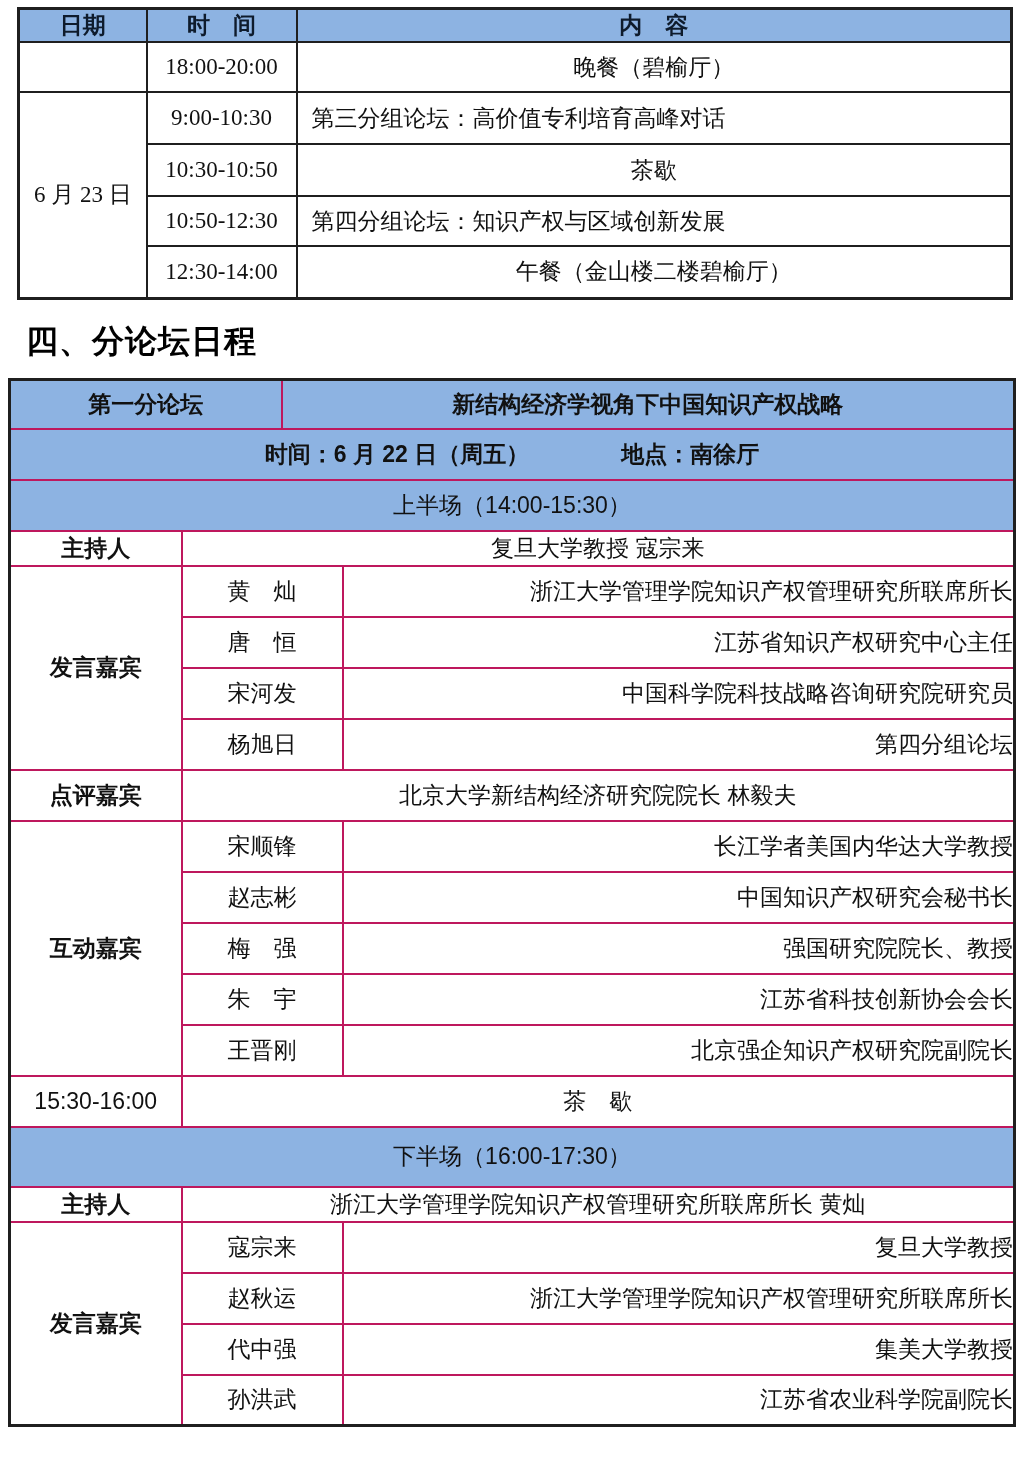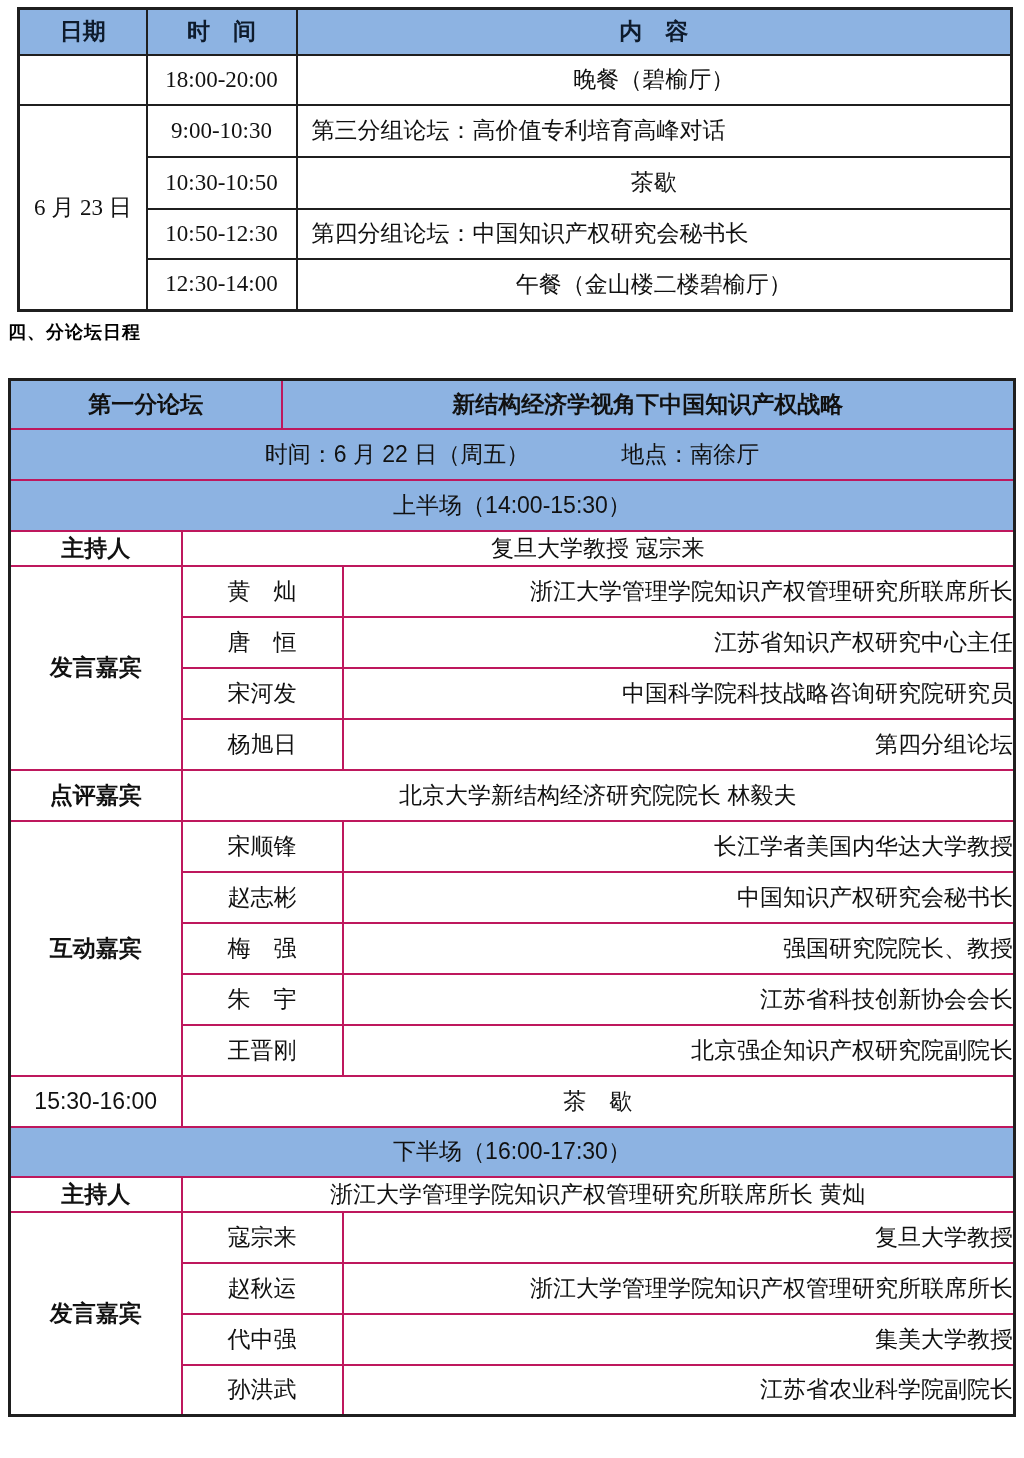--- a/index.html
+++ b/index.html
@@ -17,49 +17,49 @@
   .t1 {
     position:absolute; left:17px; top:7px;
     width:993px;
     font-family:"Liberation Serif","DejaVu Serif",serif;
     font-size:23px;
     border:3px solid #1f1f1f;
   }
   .t1 td, .t1 th { border:2px solid #1f1f1f; padding:0; vertical-align:middle; }
   .t1 th { font-weight:bold; }
   .blue { background:#8db3e2; }
-  .t1 .hdr { height:46px; color:#0e1b2c; }
+  .t1 .hdr { height:33px; color:#0e1b2c; }
   .h50 { height:50px; }
   .h52 { height:52px; }
   .center { text-align:center; }
   .left { text-align:left; padding-left:14px !important; }
 
   
   .heading {
-    position:absolute; left:8px; top:320px;
-    font-size:18px; font-weight:bold; color:#000;
+    position:absolute; left:26px; top:320px;
+    font-size:32px; font-weight:bold; color:#000;
     letter-spacing:1px;
   }
 
   
   .t2 {
     position:absolute; left:8px; top:378px;
     width:1005px;
     font-size:23px;
     border:3px solid #1f1f1f;
   }
   .t2 td { border:2px solid #be185d; padding:0; vertical-align:middle; text-align:center; }
   .t2 .bold { font-weight:bold; }
   .t2 .h49 { height:49px; }
   .t2 .h51 { height:51px; }
   .t2 .h52 { height:35px; }
-  .t2 .h57 { height:50px; }
+  .t2 .h57 { height:60px; }
   .t2 .title-cell { text-align:right; padding-left:16px; }
   .meta-row-inner {
-    display:flex; justify-content:center; align-items:center; gap:92px;
+    display:flex; justify-content:center; align-items:center; gap:92px;font-weight:bold;
   }
 </style>
 </head>
 <body>
 
 <table class="t1">
   <colgroup>
       <col style="width:128px">
       <col style="width:150px">
       <col style="width:715px">
@@ -79,21 +79,21 @@
     <td class="center" rowspan="4">6 月 23 日</td>
     <td class="center">9:00-10:30</td>
     <td class="left">第三分组论坛：高价值专利培育高峰对话</td>
   </tr>
   <tr class="h52">
     <td class="center">10:30-10:50</td>
     <td class="center">茶歇</td>
   </tr>
   <tr class="h50">
     <td class="center">10:50-12:30</td>
-    <td class="left">第四分组论坛：中国知识产权研究会秘书长</td>
+    <td class="left">第四分组论坛：知识产权与区域创新发展</td>
   </tr>
   <tr class="h52">
     <td class="center">12:30-14:00</td>
     <td class="center">午餐（金山楼二楼碧榆厅）</td>
   </tr>
 </tbody>
   </table>
 
 <div class="heading">四、分论坛日程</div>
 

